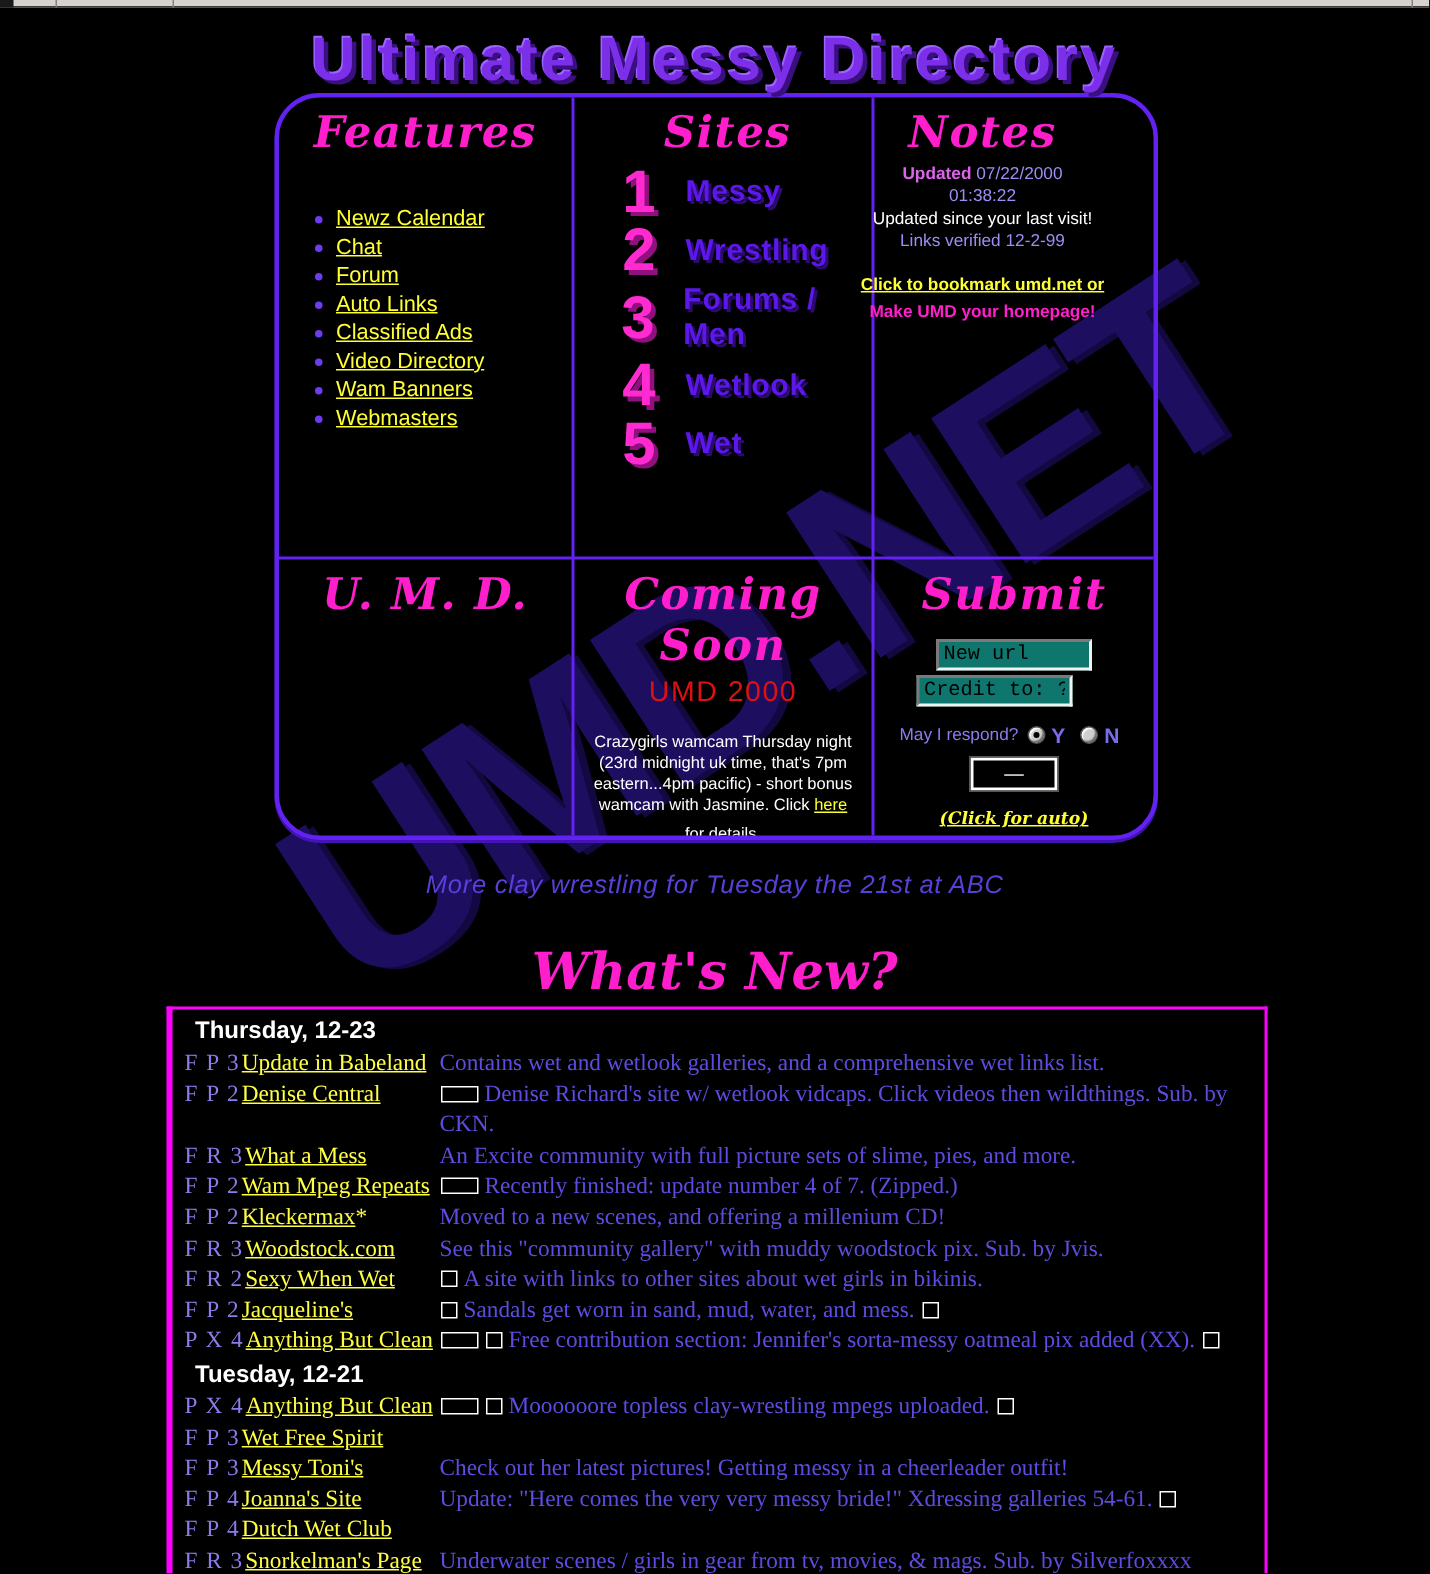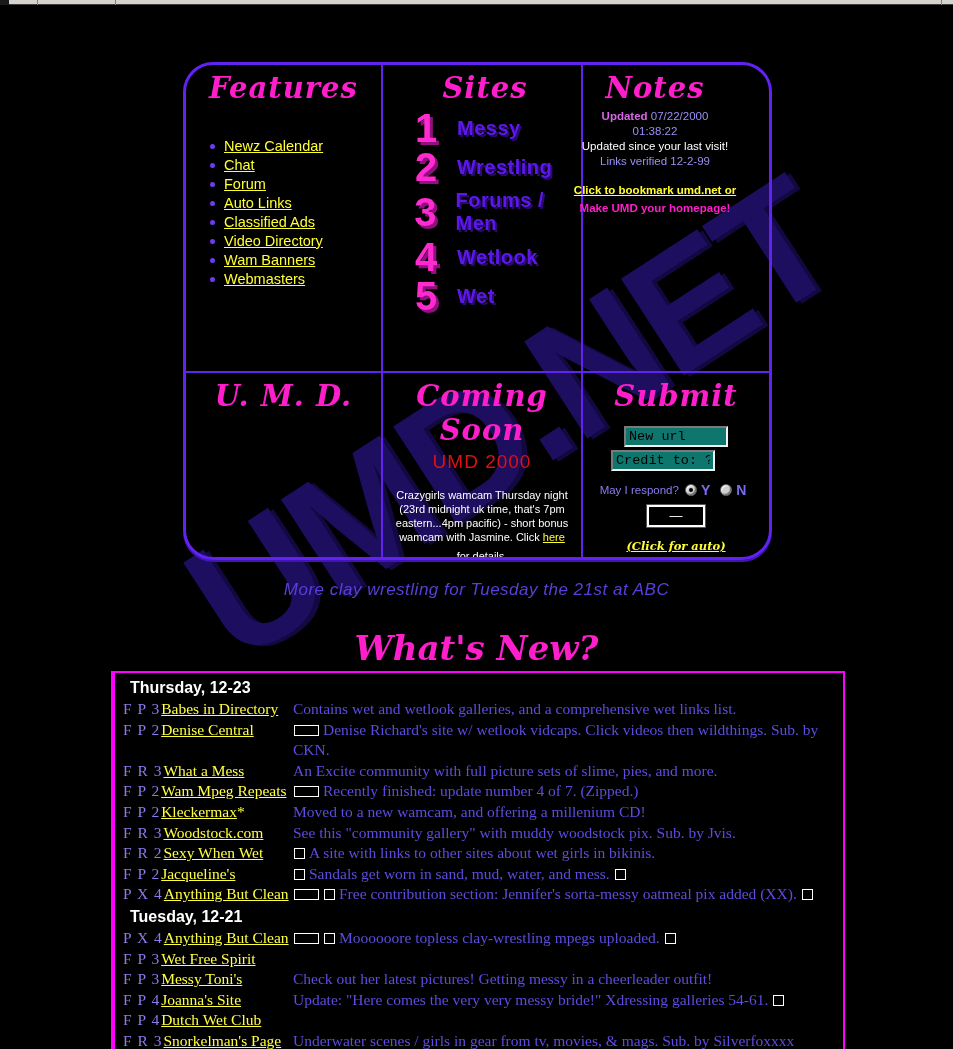--- a/index.html
+++ b/index.html
@@ -122,20 +122,21 @@
 
   <div class="toolbar-strip">
     <span class="notch"></span>
     <span class="sep sep1"></span>
     <span class="sep sep2"></span>
     <span class="sep sep3"></span>
   </div>
 
   <div class="watermark">UMD.NET</div>
 
+  <div class="title">Ultimate Messy Directory</div>
 
   <div class="main-table">
     <div class="vline vl1"></div>
     <div class="vline vl2"></div>
     <div class="hline"></div>
 
     <div class="cell c-features">
       <div class="script-h">Features</div>
       <ul class="features-list" id="features-list">
           <li><a href="#">Newz Calendar</a></li>
@@ -223,38 +224,38 @@
     </div>
   </div>
 
   <div class="tagline">More clay wrestling for Tuesday the 21st at ABC</div>
 
   <div class="wn-header">What's New?</div>
 
   <div class="wn-table" id="wn-table">
       <div class="wn-day">Thursday, 12-23</div>
       <div class="wn-row">
-        <span class="wn-left"><span class="wn-code">F P 3</span><a class="wn-link" href="#">Babes in Directory</a></span>
+        <span class="wn-left"><span class="wn-code">F P 3</span><a class="wn-link" href="#">Update in Babeland</a></span>
         <span class="wn-desc">Contains wet and wetlook galleries, and a comprehensive wet links list. </span>
       </div>
       <div class="wn-row">
         <span class="wn-left"><span class="wn-code">F P 2</span><a class="wn-link" href="#">Denise Central</a></span>
         <span class="wn-desc"><span class="bx wide"></span>Denise Richard's site w/ wetlook vidcaps. Click videos then wildthings. Sub. by CKN. </span>
       </div>
       <div class="wn-row">
         <span class="wn-left"><span class="wn-code">F R 3</span><a class="wn-link" href="#">What a Mess</a></span>
         <span class="wn-desc">An Excite community with full picture sets of slime, pies, and more. </span>
       </div>
       <div class="wn-row">
         <span class="wn-left"><span class="wn-code">F P 2</span><a class="wn-link" href="#">Wam Mpeg Repeats</a></span>
         <span class="wn-desc"><span class="bx wide"></span>Recently finished: update number 4 of 7. (Zipped.) </span>
       </div>
       <div class="wn-row">
         <span class="wn-left"><span class="wn-code">F P 2</span><a class="wn-link" href="#">Kleckermax</a><span class="wn-suffix">*</span></span>
-        <span class="wn-desc">Moved to a new wamcam, and offering a millenium CD! </span>
+        <span class="wn-desc">Moved to a new scenes, and offering a millenium CD! </span>
       </div>
       <div class="wn-row">
         <span class="wn-left"><span class="wn-code">F R 3</span><a class="wn-link" href="#">Woodstock.com</a></span>
         <span class="wn-desc">See this "community gallery" with muddy woodstock pix. Sub. by Jvis. </span>
       </div>
       <div class="wn-row">
         <span class="wn-left"><span class="wn-code">F R 2</span><a class="wn-link" href="#">Sexy When Wet</a></span>
         <span class="wn-desc"><span class="bx small"></span>A site with links to other sites about wet girls in bikinis. </span>
       </div>
       <div class="wn-row">

